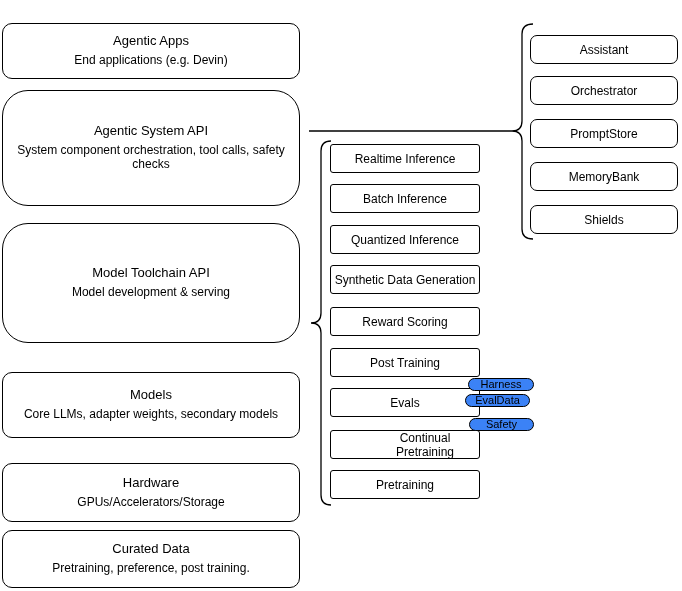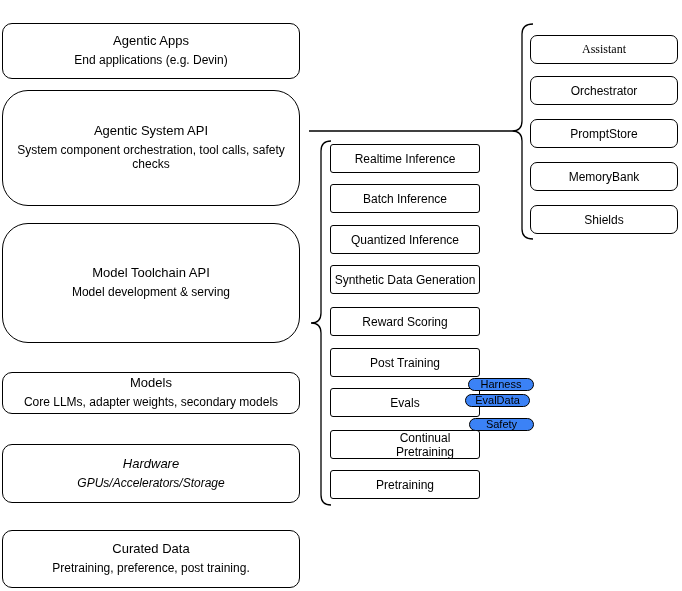--- a/index.html
+++ b/index.html
@@ -47,26 +47,26 @@
   <div class="node layer r26" style="top:90px; height:116px;">
     <div class="title">Agentic System API</div>
     <div class="subtitle">System component orchestration, tool calls, safety checks</div>
   </div>
 
   <div class="node layer r26" style="top:223px; height:120px;">
     <div class="title">Model Toolchain API</div>
     <div class="subtitle">Model development &amp; serving</div>
   </div>
 
-  <div class="node layer r10" style="top:372px; height:42px;">
+  <div class="node layer r10" style="top:372px; height:66px;">
     <div class="title">Models</div>
     <div class="subtitle">Core LLMs, adapter weights, secondary models</div>
   </div>
 
-  <div class="node layer r10" style="top:444px; height:59px;font-style:italic;">
+  <div class="node layer r10" style="top:463px; height:59px;">
     <div class="title">Hardware</div>
     <div class="subtitle">GPUs/Accelerators/Storage</div>
   </div>
 
   <div class="node layer r10" style="top:530px; height:58px;">
     <div class="title">Curated Data</div>
     <div class="subtitle">Pretraining, preference, post training.</div>
   </div>
 
   <div class="node comp" style="top:144px;">
@@ -100,21 +100,21 @@
   <div class="pill" style="left:468px; top:378px; width:66px; height:13px;">
     <span>Harness</span>
   </div>
   <div class="pill" style="left:465px; top:394px; width:65px; height:13px;">
     <span>EvalData</span>
   </div>
   <div class="pill" style="left:469px; top:418px; width:65px; height:13px;">
     <span>Safety</span>
   </div>
 
-  <div class="node sys" style="top:35px;font-family:Liberation Serif, serif;">
+  <div class="node sys" style="top:35px;">
     <span>Assistant</span>
   </div>
   <div class="node sys" style="top:76px;">
     <span>Orchestrator</span>
   </div>
   <div class="node sys" style="top:119px;">
     <span>PromptStore</span>
   </div>
   <div class="node sys" style="top:162px;">
     <span>MemoryBank</span>

